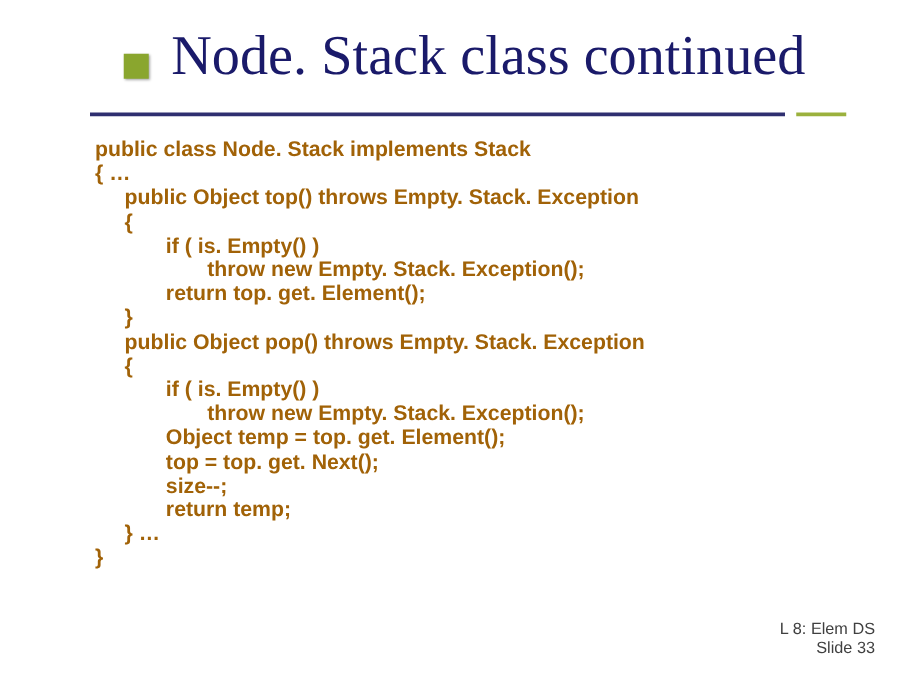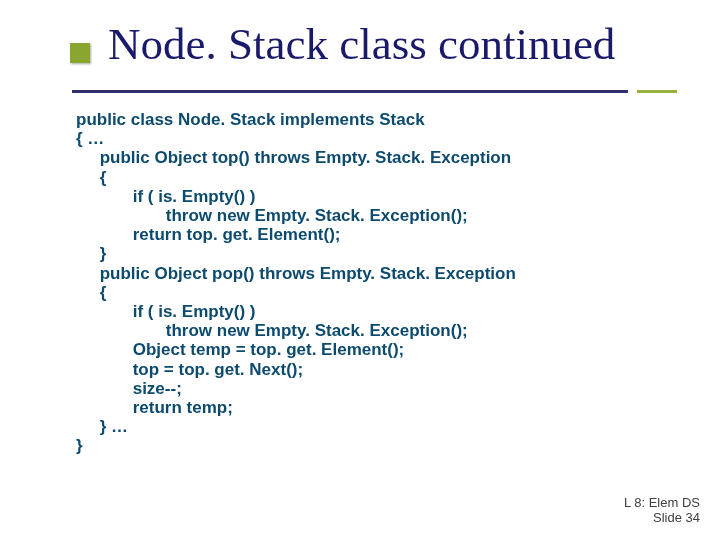--- a/index.html
+++ b/index.html
@@ -9,20 +9,21 @@
     height: 540px;
     background: #ffffff;
     font-family: "Tahoma", "Verdana", sans-serif;
     overflow: hidden;
   }
   .slide {
     position: relative;
     width: 720px;
     height: 540px;
     box-sizing: border-box;
+    padding-left: 29px;
   }
   .title-row {
     position: relative;
     padding-top: 18px;
     padding-left: 70px;
     height: 82px;
   }
   .bullet {
     position: absolute;
     left: 70px;
@@ -61,21 +62,21 @@
     width: 40px;
     height: 3px;
     background: #9bb13d;
   }
   .code-area {
     position: absolute;
     left: 76px;
     top: 110px;
     width: 560px;
     font-size: 17px;
-    color: #0c4a6e;
+    color: #a16207;
     line-height: 1.13;
     white-space: pre;
     font-weight: 600;
   }
   .footer {
     position: absolute;
     right: 20px;
     bottom: 14px;
     text-align: right;
     font-size: 13px;
@@ -112,16 +113,16 @@
                    <span>throw new Empty. Stack. Exception();</span>
             <span>Object temp = top. get. Element();</span>
             <span>top = top. get. Next();</span>
             <span>size--;</span>
             <span>return temp;</span>
      <span>} …</span>
 <span>}</span></div>
 
   <div class="footer">
     <div>L 8: Elem DS</div>
-    <div>Slide 34</div>
+    <div>Slide 33</div>
   </div>
 
 </div>
 
 </body></html>

